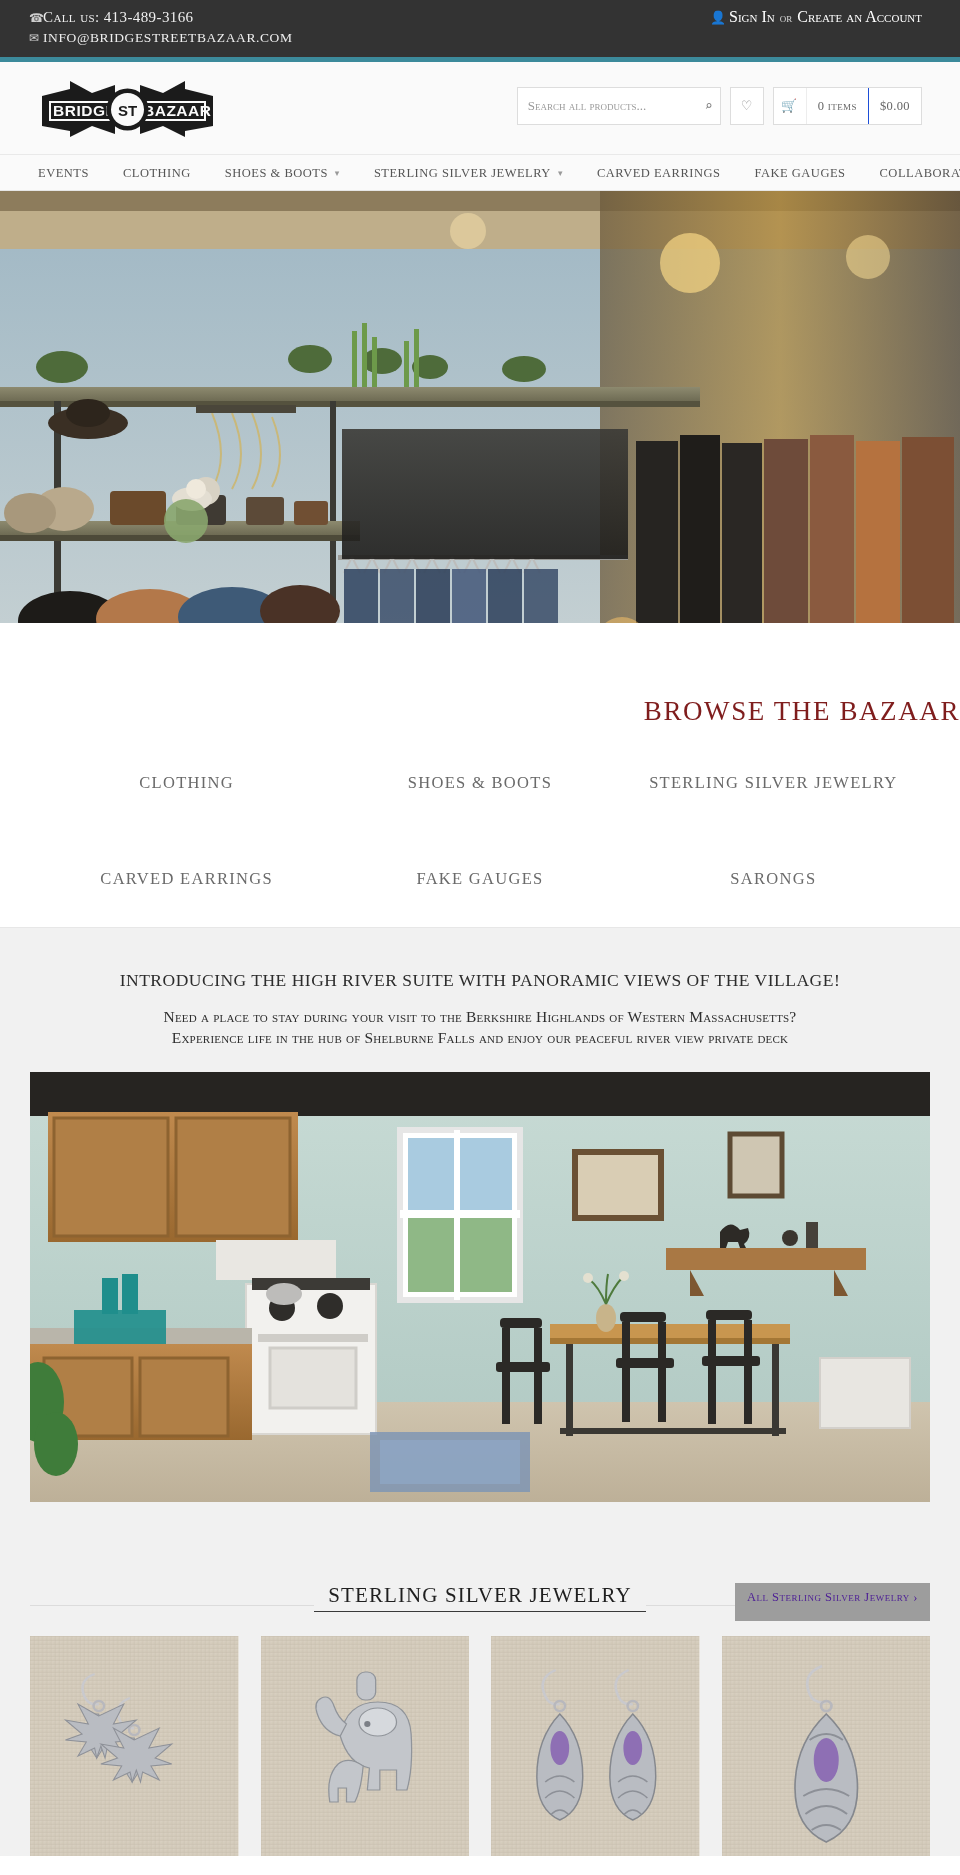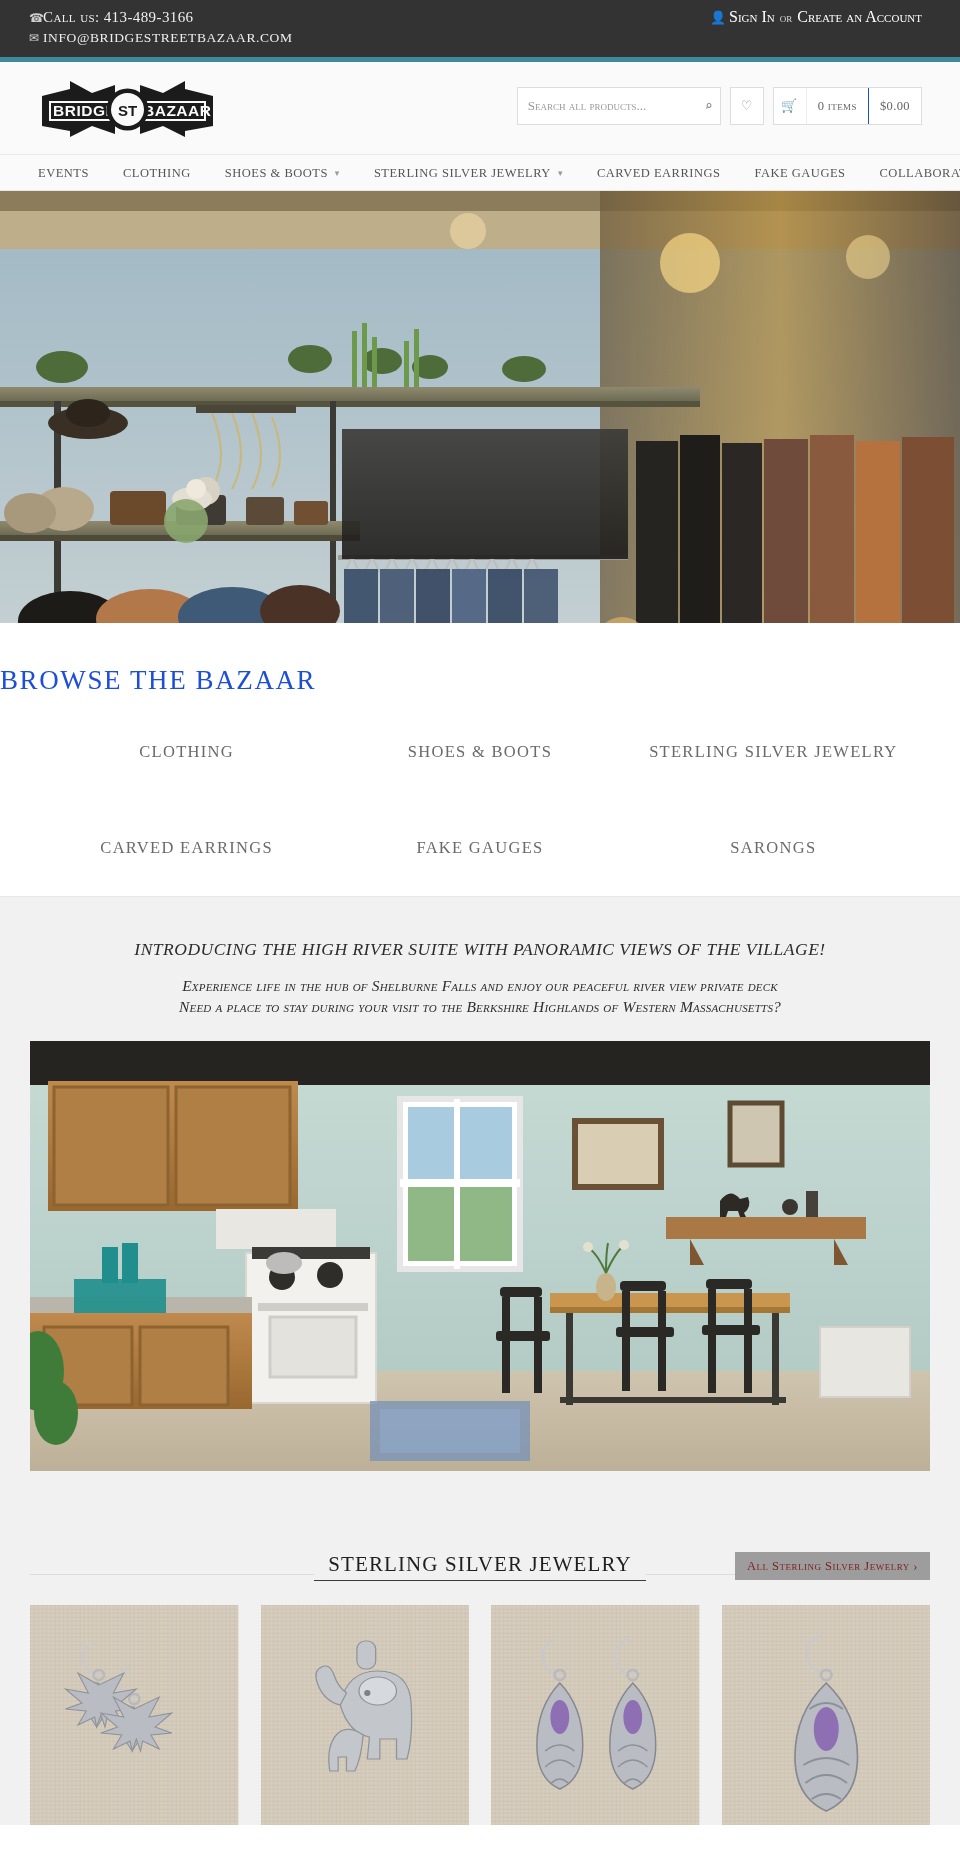--- a/index.html
+++ b/index.html
@@ -140,27 +140,28 @@
   
   .hero { width:960px; height: 432px; position:relative; overflow:hidden; background:#5a4f40;}
   .hero svg { position:absolute; inset:0; }
 
   
   .browse {
     background:#ffffff;
     padding: 42px 0 38px;
   }
   .browse h2 {
-    text-align:left;
+    text-align:right;
     font-weight:400;
     font-size: 27px;
     letter-spacing: 1.6px;
-    color:#1d4ed8;
+    color:#7f1d1d;
     font-family:"Liberation Serif", serif;
     margin-bottom: 46px;
+    margin-top: 31px;
   }
   .cat-grid {
     width: 880px; margin:0 auto;
     display:grid; grid-template-columns: repeat(3,1fr);
     row-gap: 76px;
   }
   .cat-cell { text-align:center; }
   .cat-cell a {
     font-size: 16.5px;
     color:#6a6a6a;
@@ -168,21 +169,20 @@
     letter-spacing: 1.3px;
     text-transform: uppercase;
     font-family:"Liberation Serif", serif;
   }
 
   
   .promo {
     background:#f1f1f1;
     padding: 42px 0 40px;
     border-top:1px solid #e7e7e7;
-    font-style:italic;
   }
   .promo h3 {
     text-align:center;
     font-weight:400;
     font-size: 17.5px;
     letter-spacing: .5px;
     color:#2c2c2c;
     text-transform: uppercase;
     font-family:"Liberation Serif", serif;
     margin-bottom: 16px;
@@ -223,25 +223,25 @@
     letter-spacing: 1.1px;
     text-transform: uppercase;
     color:#1f1f1f;
     background:#f1f1f1;
     padding: 0 14px 3px;
     border-bottom: 1.5px solid #3a3a3a;
     font-family:"Liberation Serif", serif;
   }
   .allbtn {
     position:absolute; right: 0; top: 7px; z-index:3;
-    background:#9d9d9d; color:#7f1d1d;
+    background:#9d9d9d; color:#4c1d95;
     font-variant: small-caps;
     font-size: 12.5px;
     letter-spacing:.5px;
-    padding: 7px 12px 6px;
+    padding: 7px 12px 16px;
     cursor:pointer;
     white-space:nowrap;
   }
   .prodgrid {
     width: 900px; margin: 18px auto 0;
     display:grid; grid-template-columns: repeat(4,1fr);
     gap: 22px;
   }
   .prodcard {
     background:#fff;
@@ -469,22 +469,22 @@
       <div class="cat-cell"><a href="#">SHOES &amp; BOOTS</a></div>
       <div class="cat-cell"><a href="#">STERLING SILVER JEWELRY</a></div>
       <div class="cat-cell"><a href="#">CARVED EARRINGS</a></div>
       <div class="cat-cell"><a href="#">FAKE GAUGES</a></div>
       <div class="cat-cell"><a href="#">SARONGS</a></div>
     </div>
 </div>
 
 <div class="promo">
   <h3>INTRODUCING THE HIGH RIVER SUITE WITH PANORAMIC VIEWS OF THE VILLAGE!</h3>
+  <p>Need a place to stay during your visit to the Berkshire Highlands of Western Massachusetts?</p>
   <p>Experience life in the hub of Shelburne Falls and enjoy our peaceful river view private deck</p>
-  <p>Need a place to stay during your visit to the Berkshire Highlands of Western Massachusetts?</p>
 
   <div class="promo-img">
     <svg viewBox="0 0 900 430" preserveAspectRatio="none" width="900" height="430" aria-hidden="true">
       <defs>
         <linearGradient id="wallg" x1="0" y1="0" x2="0" y2="1">
           <stop offset="0" stop-color="#c8dbd5"></stop>
             <stop offset="1" stop-color="#aec7c1"></stop>
         </linearGradient>
         <linearGradient id="wood" x1="0" y1="0" x2="0" y2="1">
           <stop offset="0" stop-color="#c08a4e"></stop>

